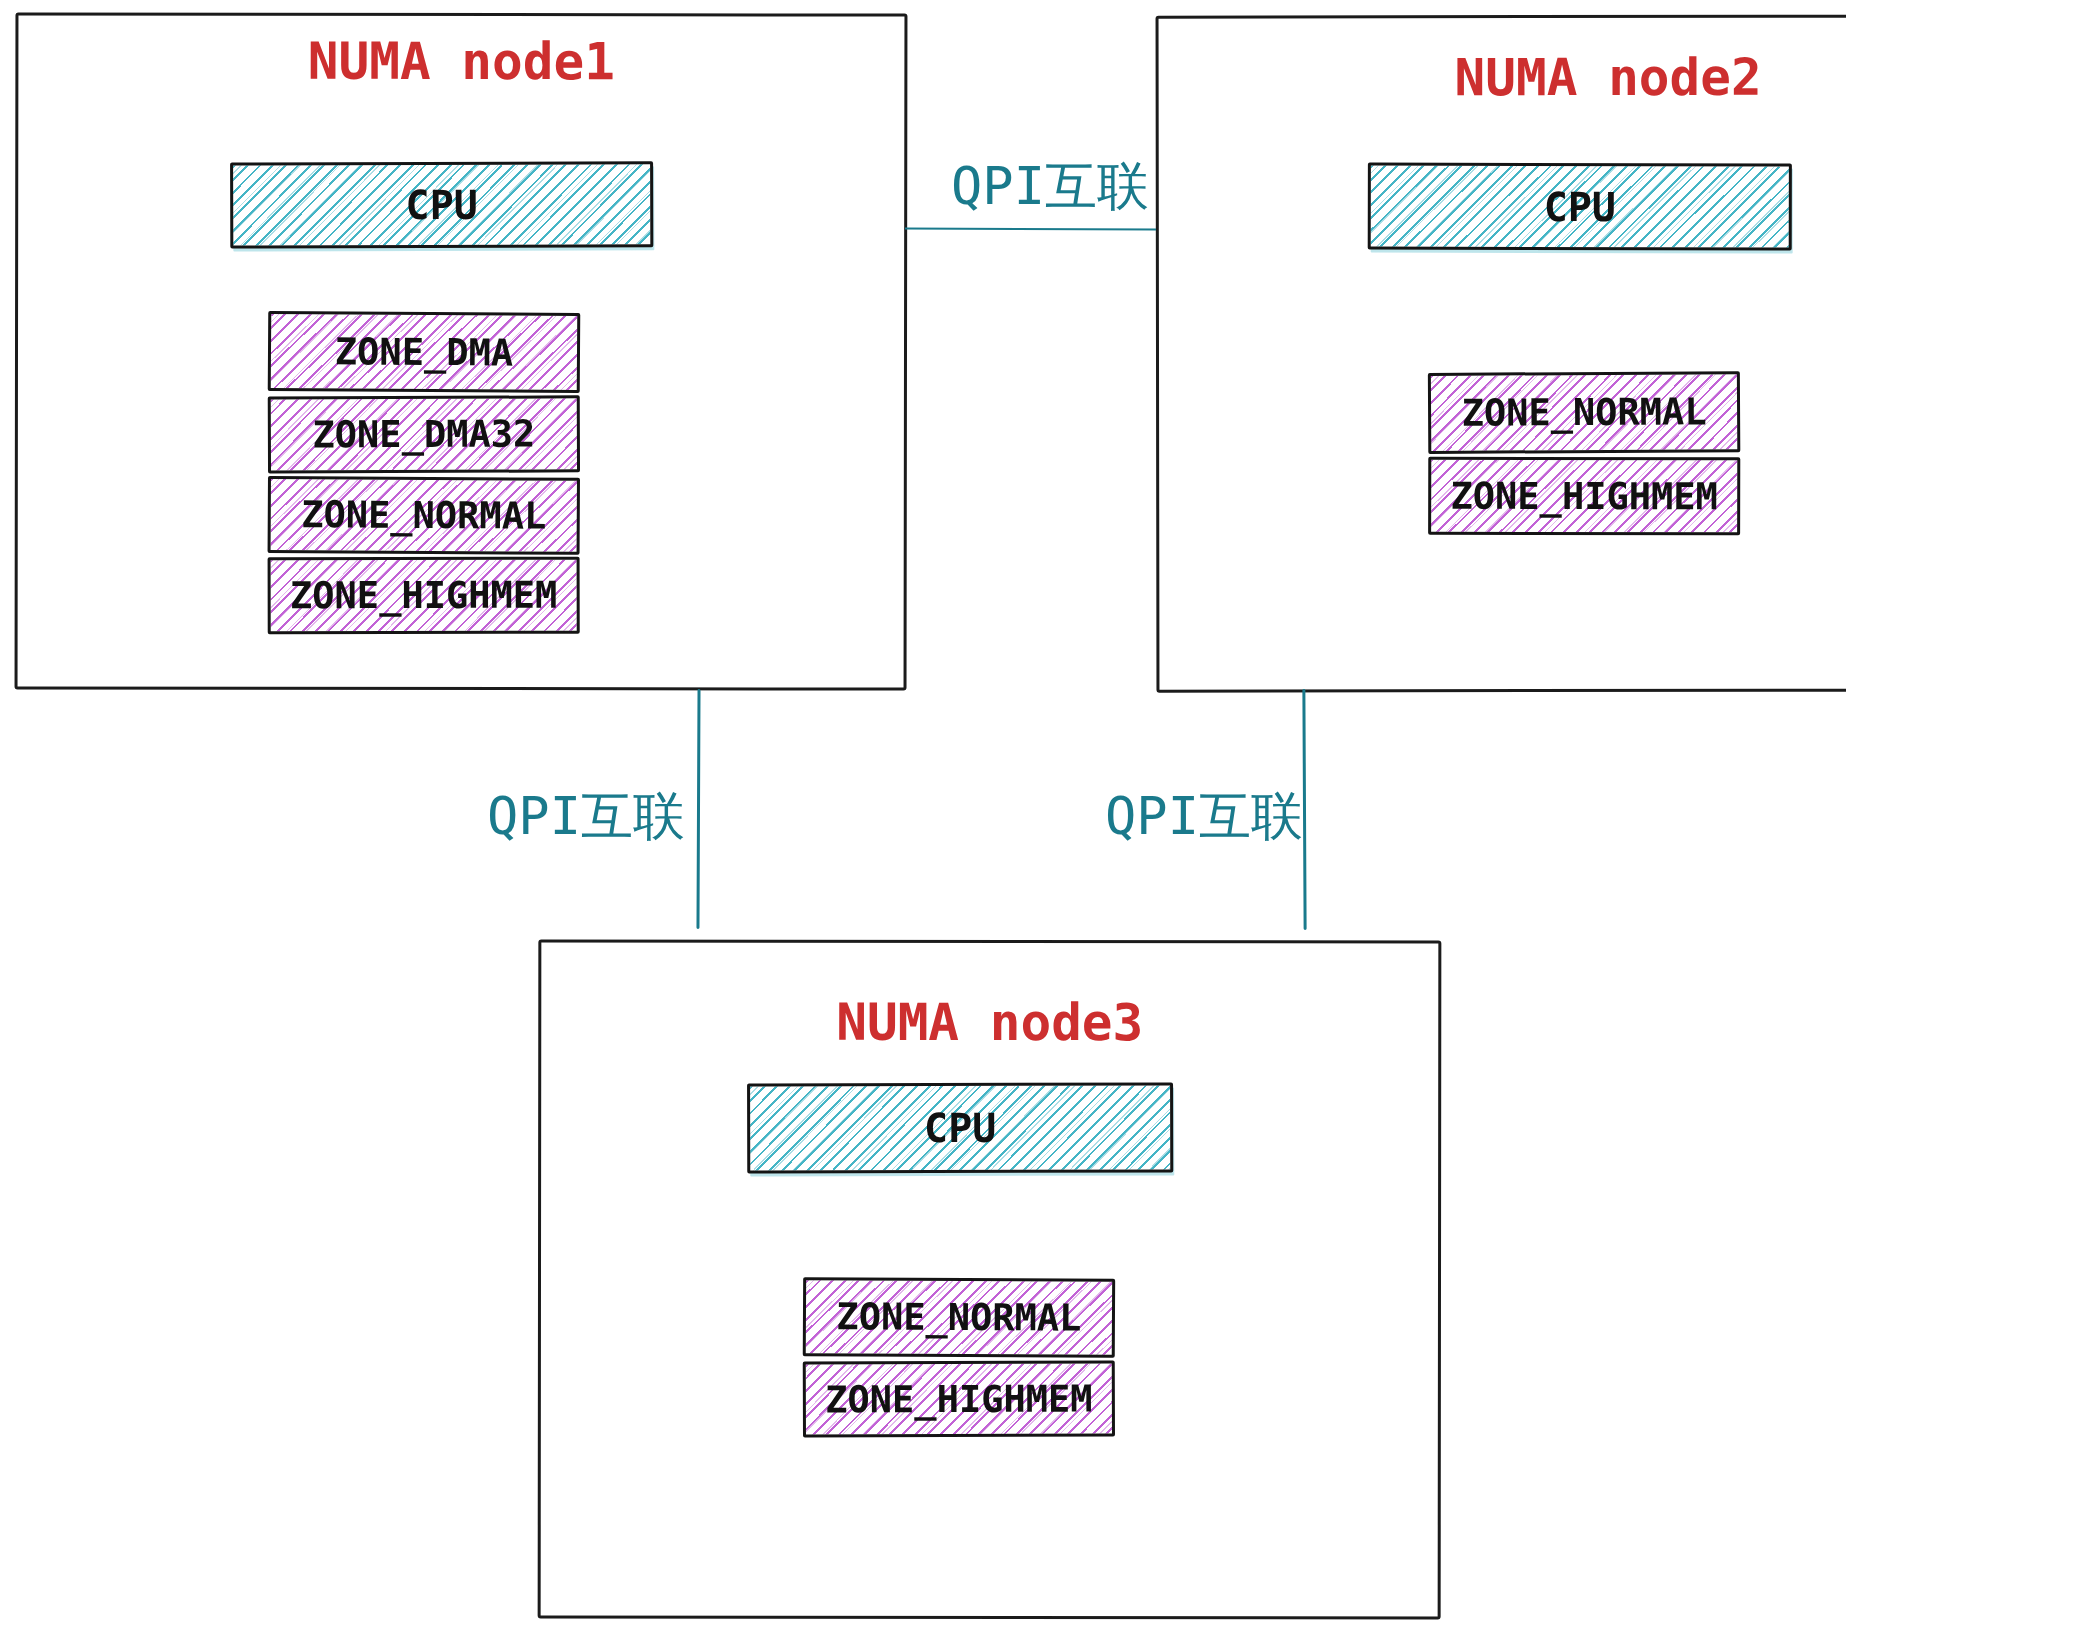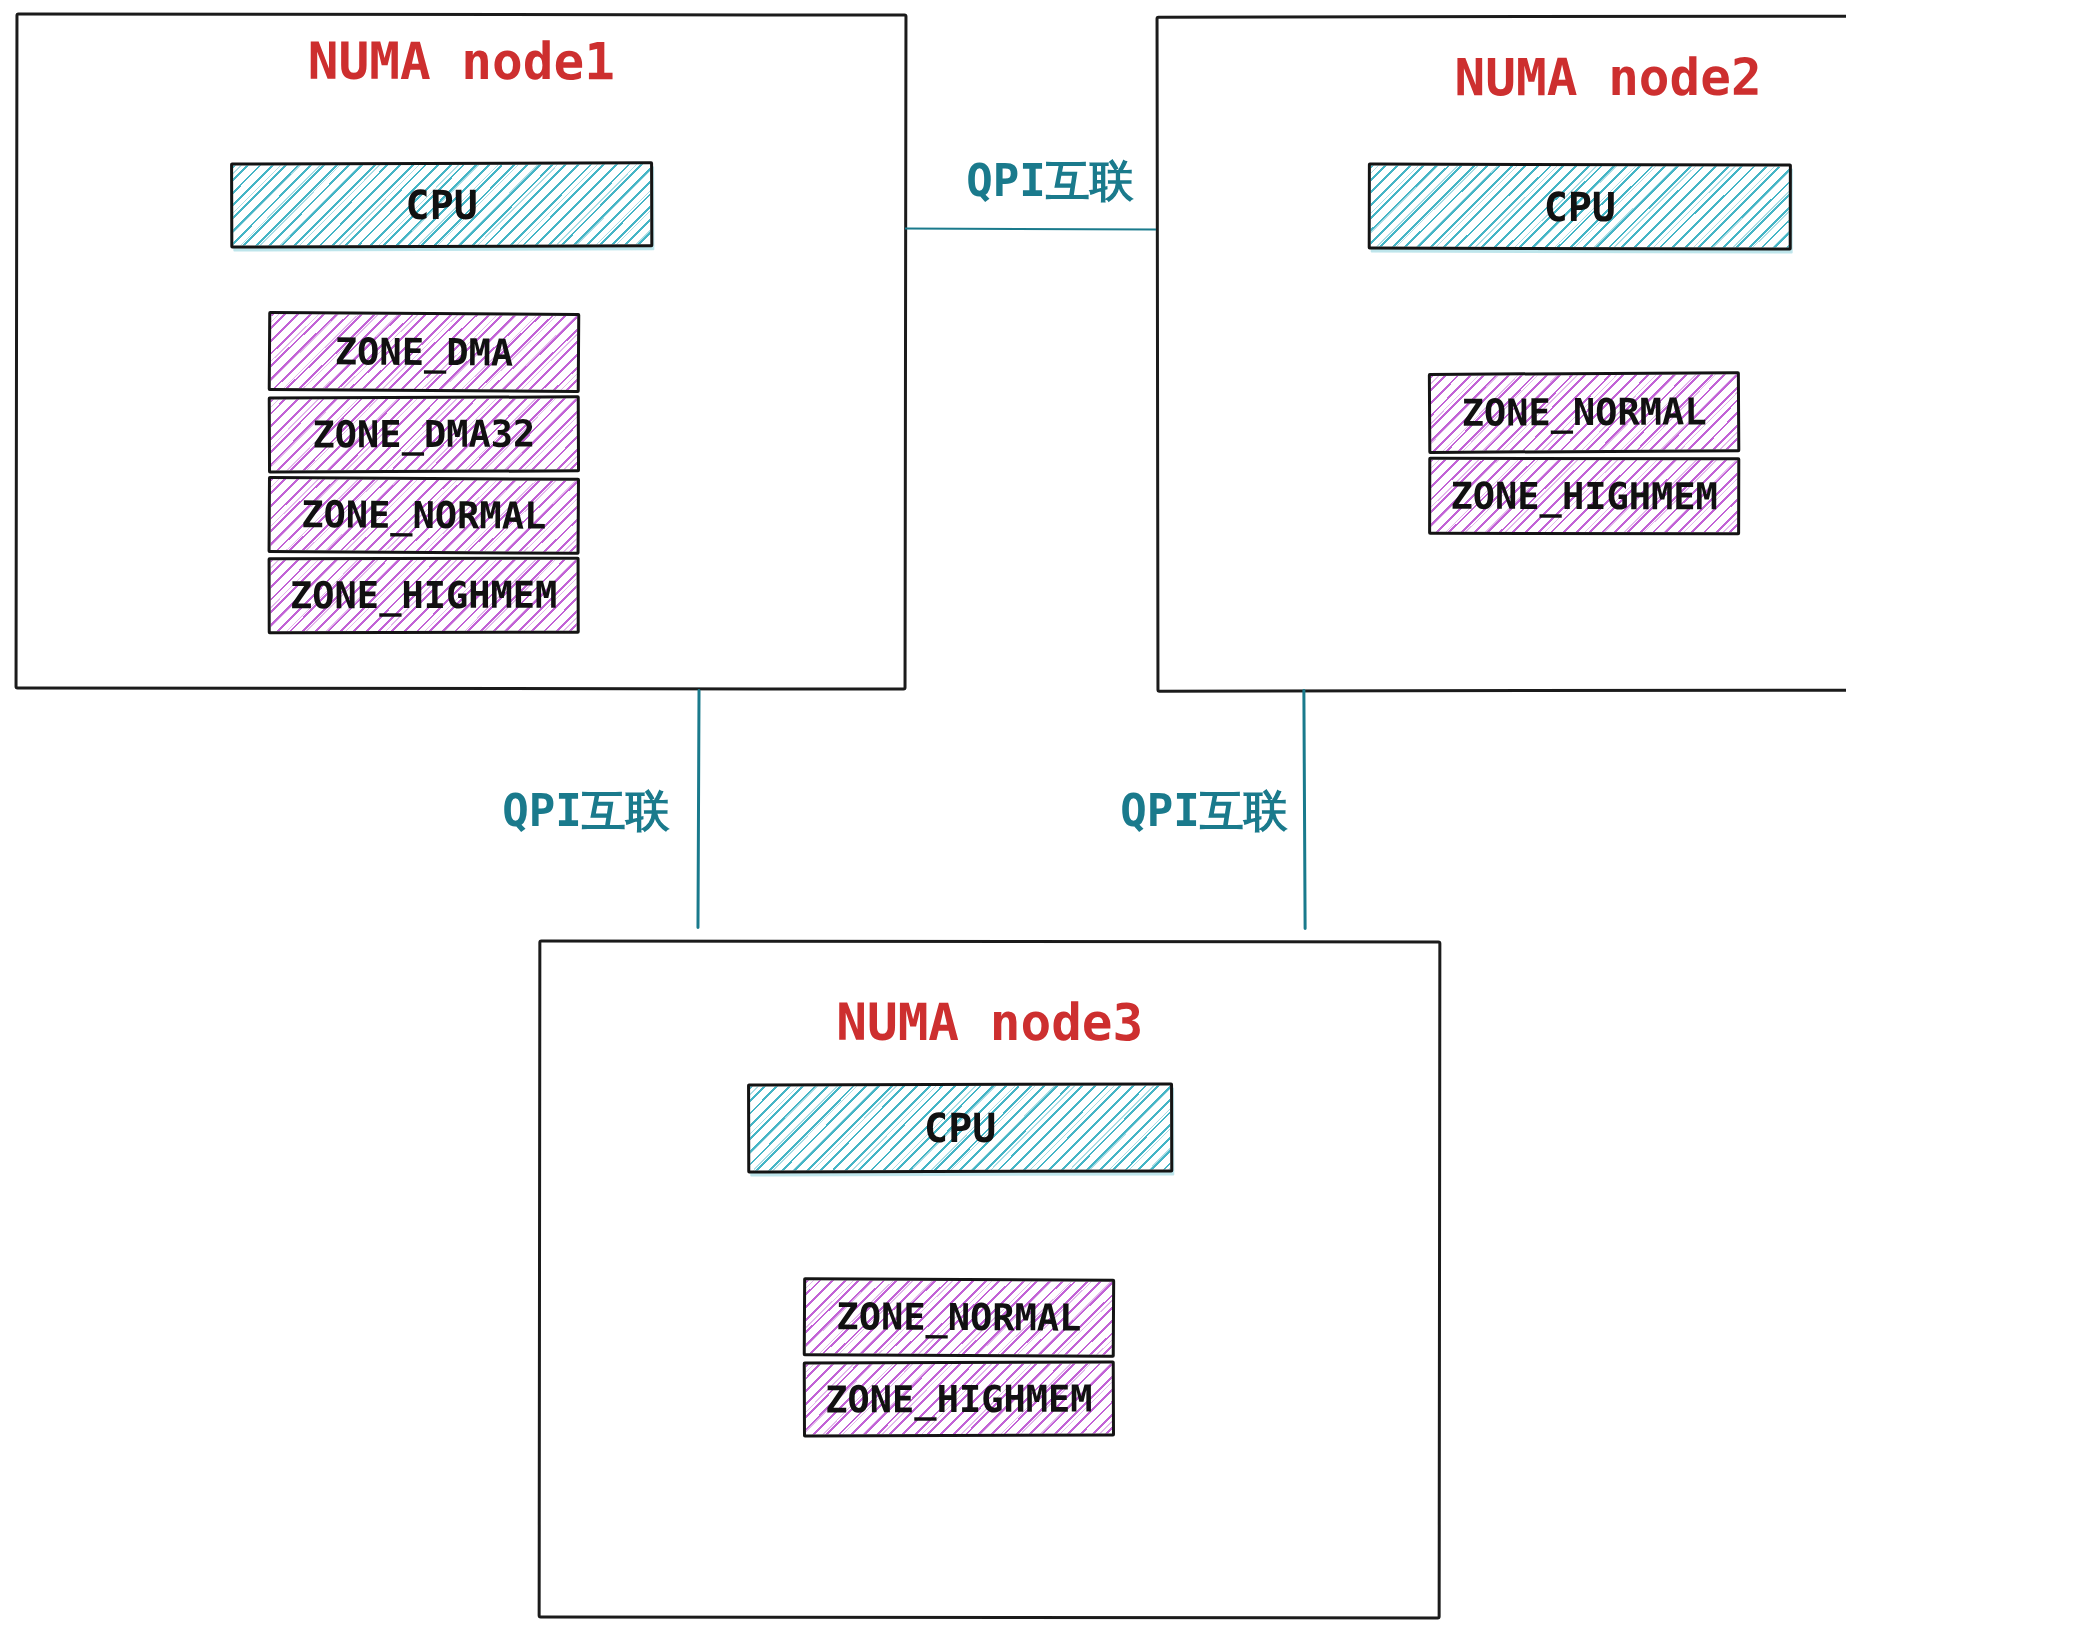--- a/index.html
+++ b/index.html
@@ -69,21 +69,21 @@
   #node3 .cpu-box{left:206px;top:140px;width:426px;height:90px;transform:rotate(-0.2deg);}
   #node3 .zone-0{left:262px;top:335px;width:312px;height:79px;transform:rotate(0.25deg);}
   #node3 .zone-1{left:262px;top:418px;width:312px;height:76px;transform:rotate(-0.25deg);}
   
   .qpi-line{position:absolute;background:var(--qpi-teal);}
   #qpi-line-12{left:905px;top:228px;width:251px;height:2px;box-shadow:0 4px 0 -1px rgba(26,122,140,0.6);transform:rotate(0.2deg);}
   #qpi-line-13{left:697px;top:689px;width:3px;height:240px;transform:rotate(0.25deg);border-radius:2px;}
   #qpi-line-23{left:1303px;top:689px;width:3px;height:241px;transform:rotate(-0.3deg);border-radius:2px;}
   .qpi-label{
     position:absolute;transform:translateX(-50%);
-    font-size:44px;font-weight:bold;color:var(--qpi-teal);
+    font-size:52px;font-weight:normal;color:var(--qpi-teal);
     white-space:nowrap;
   }
   #qpi-label-12{left:1050px;top:152px;}
   #qpi-label-13{left:586px;top:782px;}
   #qpi-label-23{left:1204px;top:782px;}
 </style>
 </head>
 <body>
 
 <div class="canvas">

